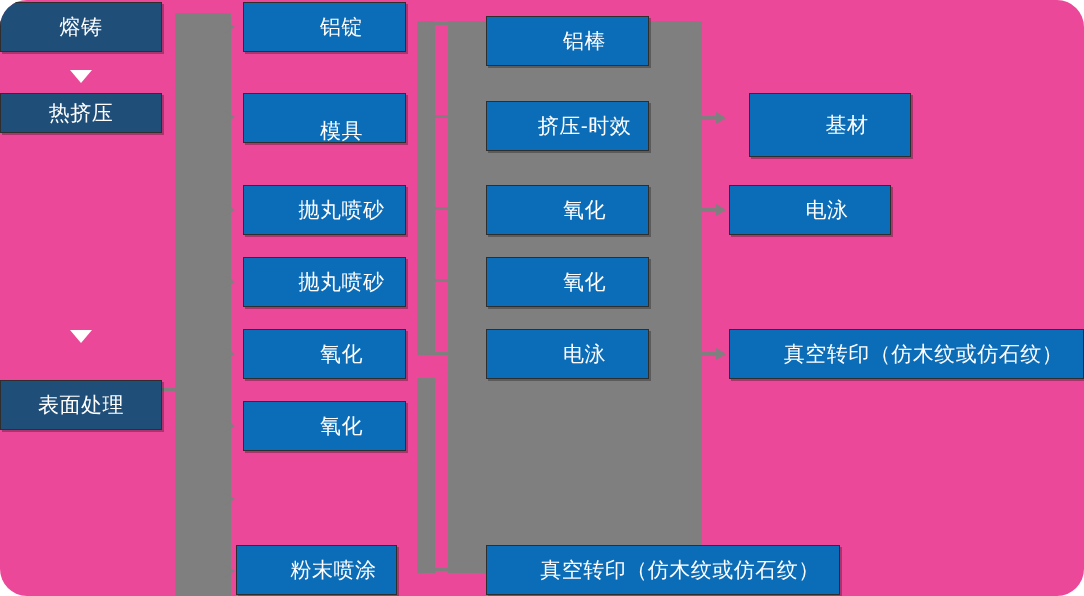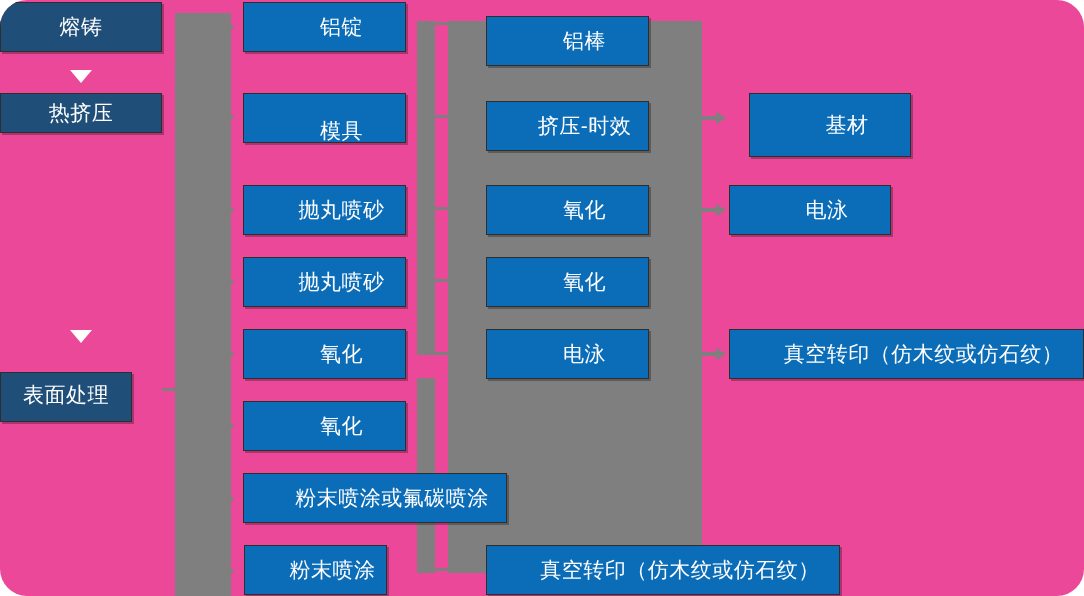--- a/index.html
+++ b/index.html
@@ -124,21 +124,21 @@
   <div class="gsmallarrow" style="left:702px; top:352px; width:14px;"></div>
 
   <div class="node dark" style="left:0px; top:2px; width:162px; height:50px;">
     <span class="lbl">熔铸</span>
   </div>
 
   <div class="node dark" style="left:0px; top:93px; width:162px; height:40px;">
     <span class="lbl">热挤压</span>
   </div>
 
-  <div class="node dark" style="left:0px; top:372px; width:132px; height:50px;font-family:Liberation Mono, monospace;">
+  <div class="node dark" style="left:0px; top:380px; width:162px; height:50px;">
     <span class="lbl">表面处理</span>
   </div>
 
   <div class="node light" style="left:243px; top:2px; width:163px; height:50px;">
     <span class="lbl">铝锭</span>
   </div>
 
   <div class="node light" style="left:243px; top:93px; width:163px; height:50px;align-items:flex-end;">
     <span class="lbl">模具</span>
   </div>
@@ -152,25 +152,22 @@
   </div>
 
   <div class="node light" style="left:243px; top:329px; width:163px; height:50px;">
     <span class="lbl">氧化</span>
   </div>
 
   <div class="node light" style="left:243px; top:401px; width:163px; height:50px;">
     <span class="lbl">氧化</span>
   </div>
 
-  <div class="node light" style="left:243px; top:473px; width:264px; height:50px;">
-    <span class="lbl">粉末喷涂或氟碳喷涂</span>
-  </div>
-
-  <div class="node light" style="left:244px; top:545px; width:143px; height:50px;">
+
+  <div class="node light" style="left:236px; top:545px; width:161px; height:50px;">
     <span class="lbl">粉末喷涂</span>
   </div>
 
   <div class="node light" style="left:486px; top:16px; width:163px; height:50px;">
     <span class="lbl">铝棒</span>
   </div>
 
   <div class="node light" style="left:486px; top:93px; width:163px; height:50px;margin-top:8px;">
     <span class="lbl">挤压-时效</span>
   </div>

